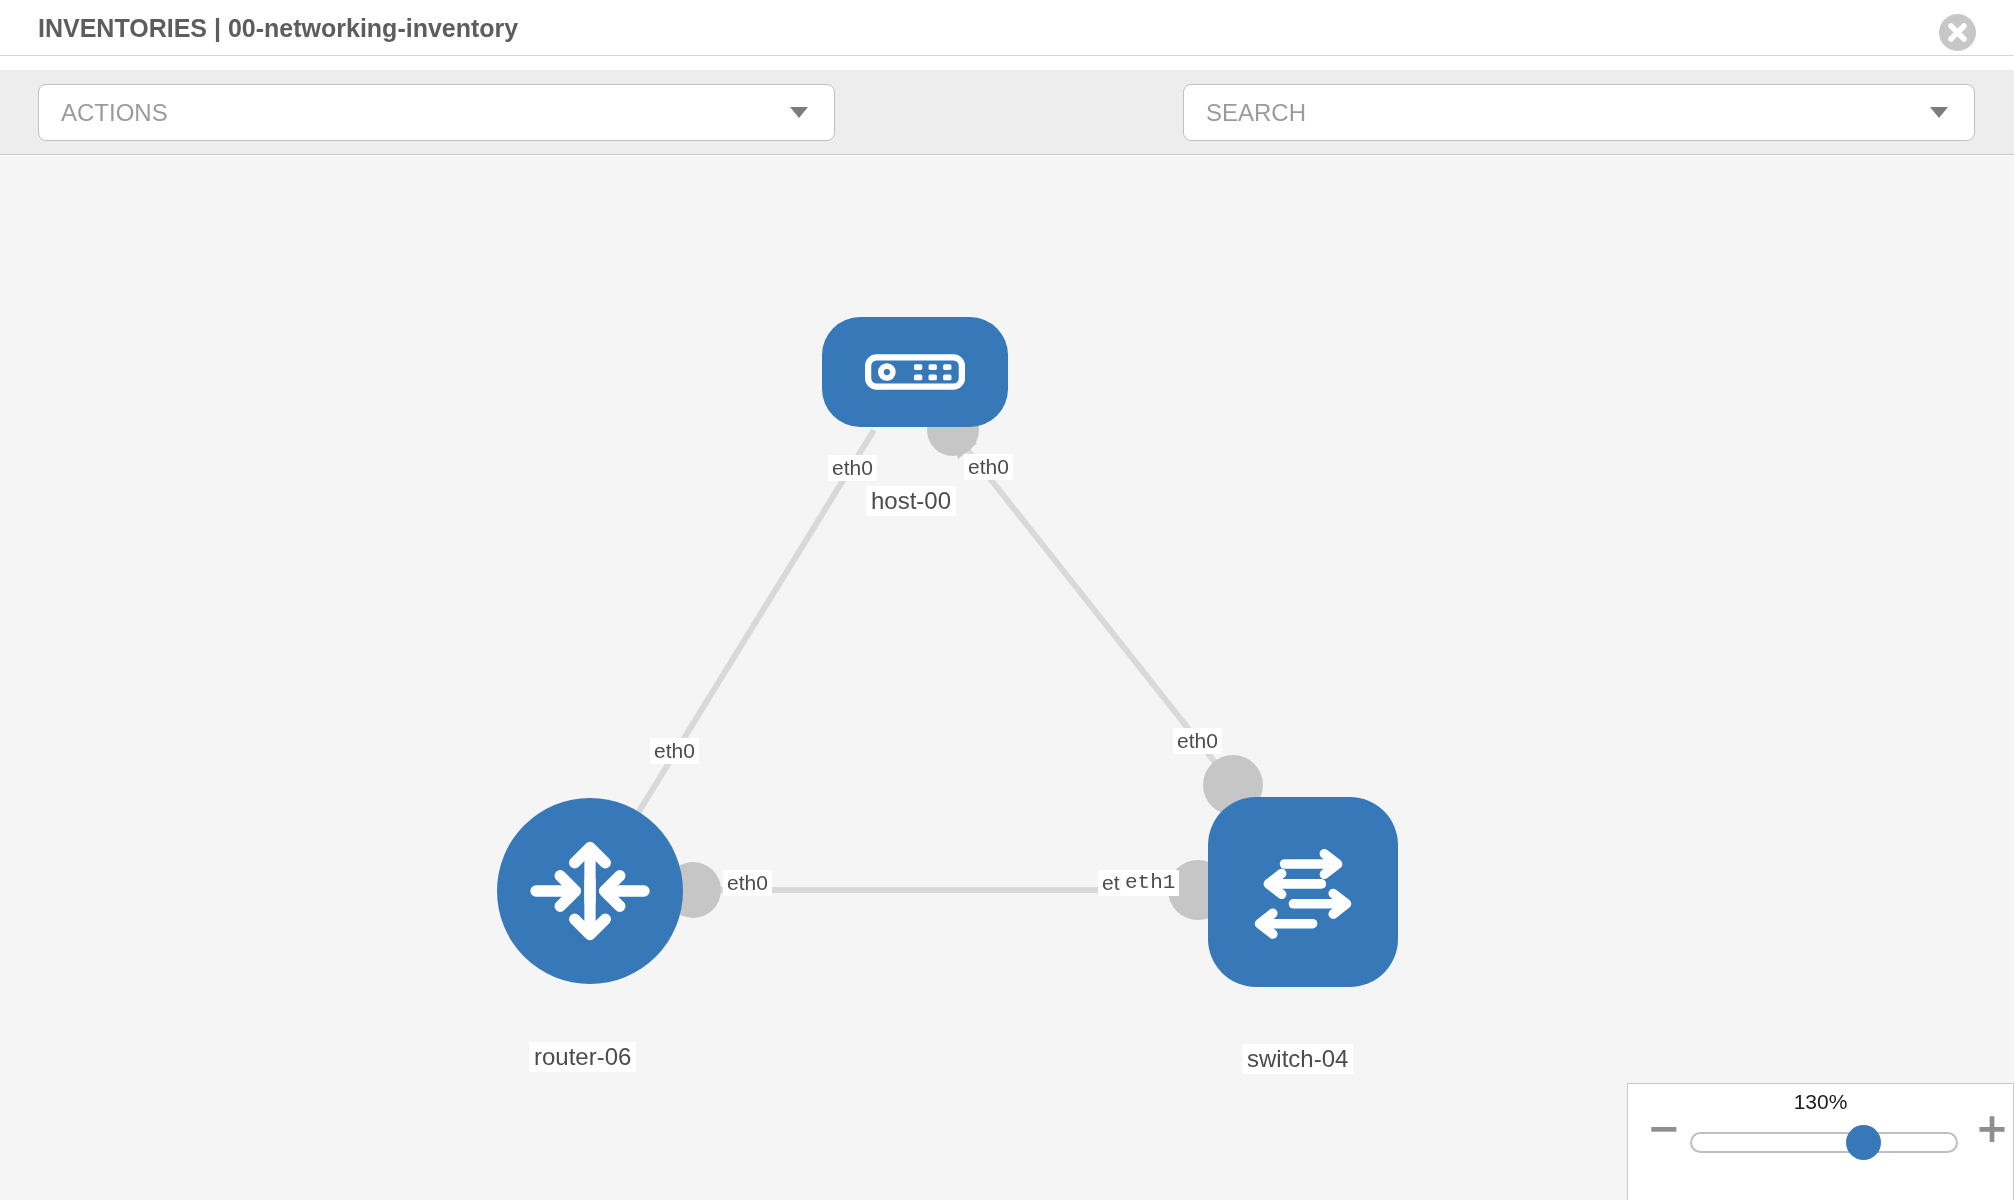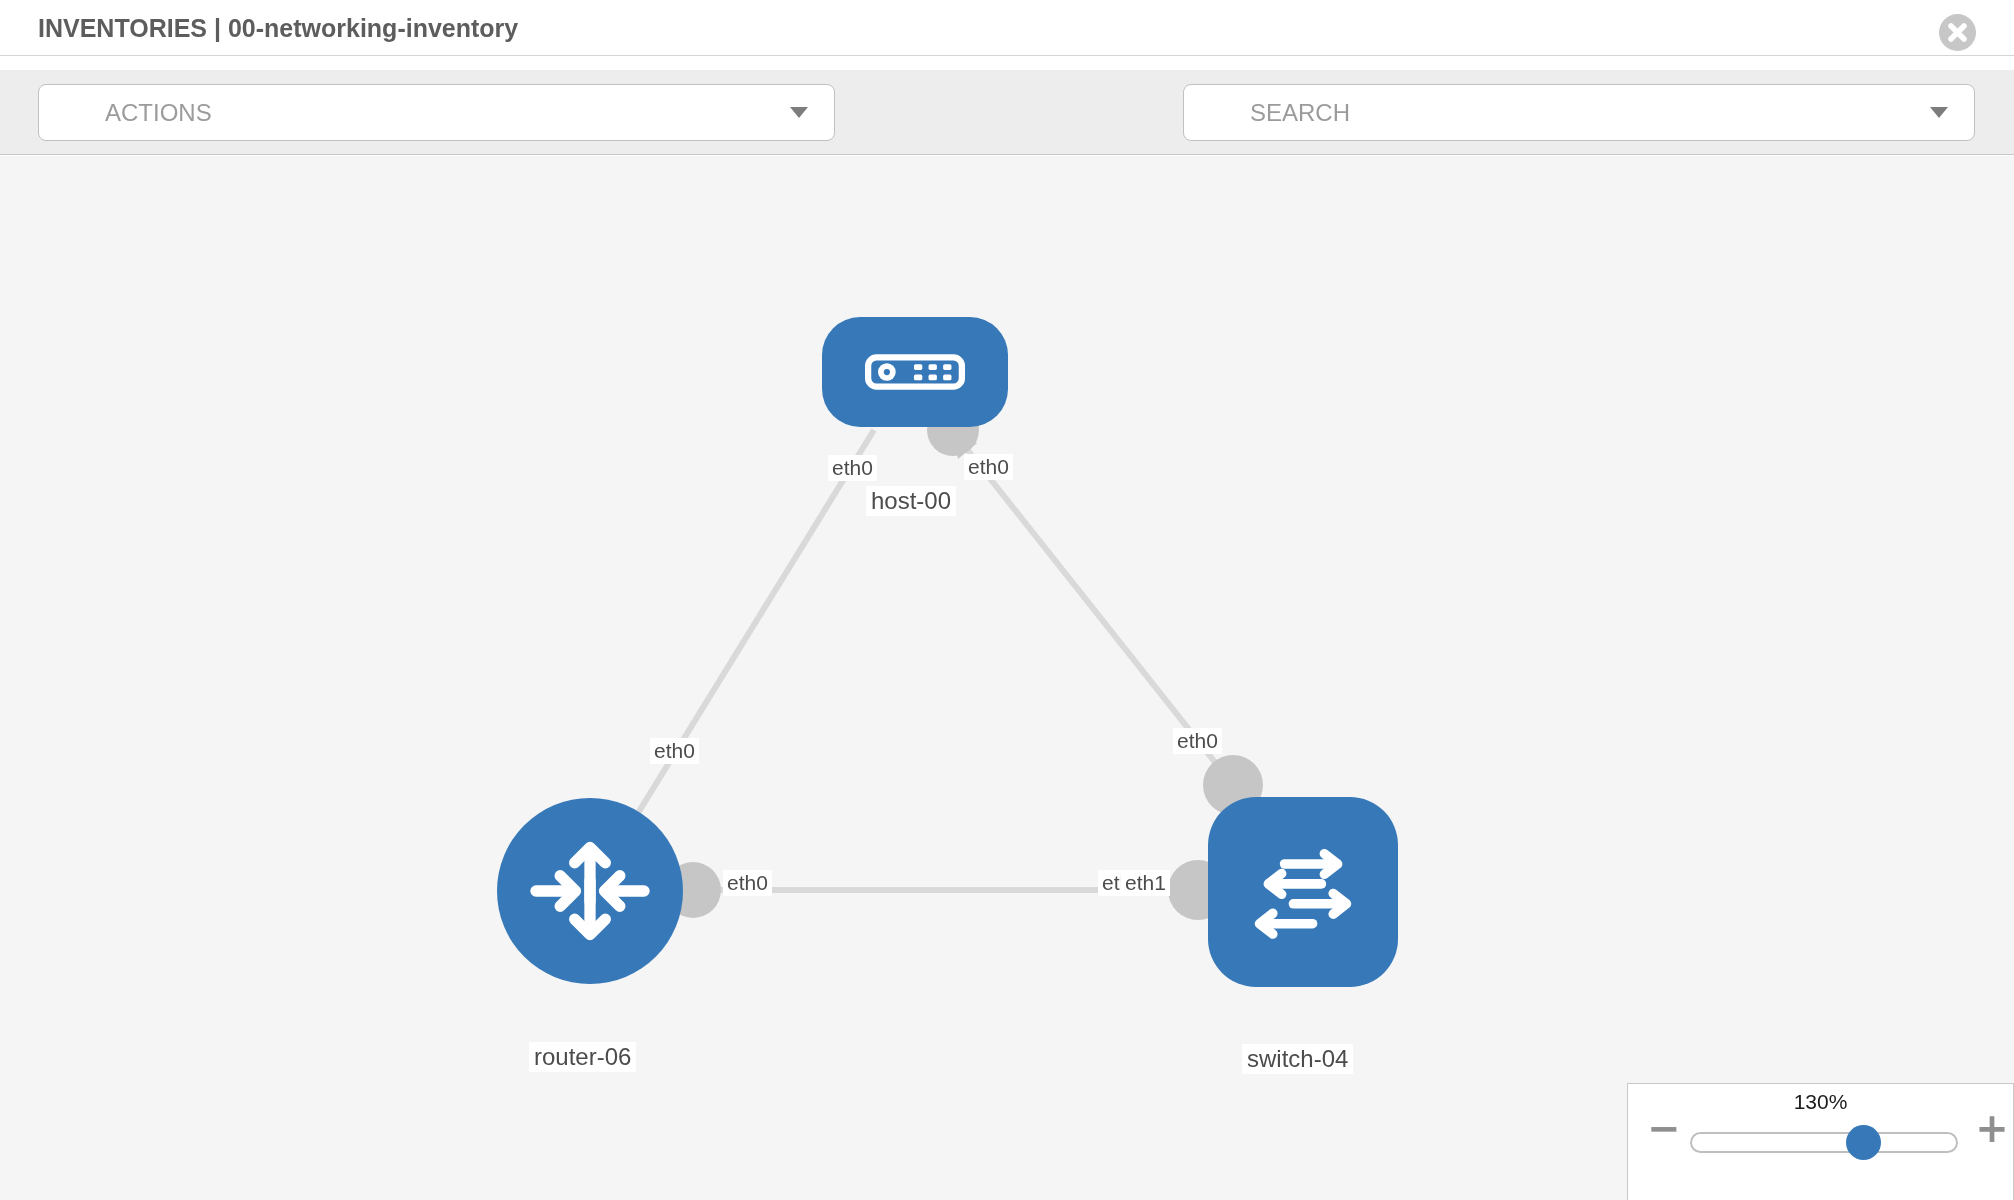--- a/index.html
+++ b/index.html
@@ -28,21 +28,21 @@
   }
 
   
   .toolbar{
     position:absolute;left:0;top:70px;width:2014px;height:85px;
     background:#ededed;border-bottom:1px solid #c6c6c6;box-sizing:border-box;
   }
   .select{
     position:absolute;top:14px;height:57px;background:#fff;
     border:1px solid #c1c1c1;border-radius:8px;box-sizing:border-box;
-    display:flex;align-items:center;cursor:pointer;padding-left:44px;
+    display:flex;align-items:center;cursor:pointer;
   }
   .select-actions{left:38px;width:797px;}
   .select-search{left:1183px;width:792px;align-items:center;}
   .select-label{
     margin-left:22px;font-size:24px;color:#9b9b9b;flex:1;user-select:none;
   }
   .caret{
     width:0;height:0;margin-right:26px;
     border-left:9px solid transparent;border-right:9px solid transparent;
     border-top:11px solid #7d7d7d;
@@ -85,21 +85,21 @@
   
   .lbl-host{left:866px;top:282px;}
   .lbl-router{left:529px;top:838px;}
   .lbl-switch{left:1242px;top:840px;}
   .if-host-left{left:828px;top:299px;}
   .if-host-right{left:964px;top:298px;}
   .if-mid-left{left:650px;top:582px;}
   .if-up-right{left:1173px;top:572px;}
   .if-bottom-left{left:723px;top:714px;}
   .if-bottom-right-under{left:1098px;top:714px;}
-  .if-bottom-right-over{left:1121px;top:714px;}
+  .if-bottom-right-over{left:1121px;top:714px;font-family:Liberation Mono, monospace;}
 
   
   .zoom-panel{
     position:absolute;left:1627px;top:1083px;width:387px;height:136px;
     background:#ffffff;border:1px solid #c9c9c9;box-sizing:border-box;z-index:8;
   }
   .zoom-level{
     position:absolute;left:0;top:6px;width:100%;text-align:center;
     font-size:21px;color:#1b1b1b;
   }

